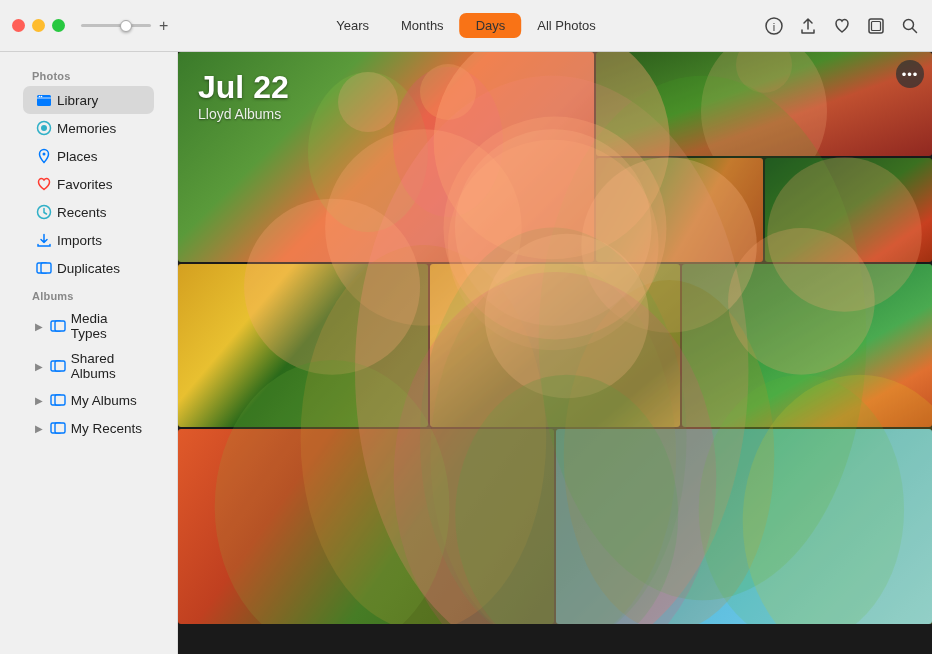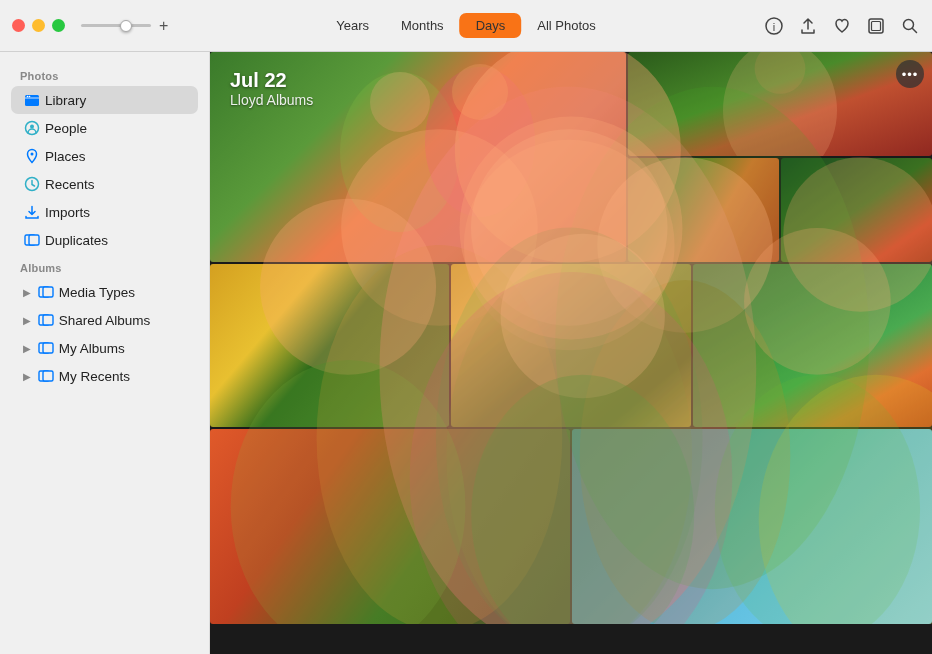--- a/index.html
+++ b/index.html
@@ -109,23 +109,23 @@
 
     
     .main-layout {
       display: flex;
       flex: 1;
       overflow: hidden;
     }
 
     
     .sidebar {
-      width: 210px;
+      width: 178px;
       background: #f0f0f0;
-      padding: 10px 4px;
+      padding: 10px 16px;
       overflow-y: auto;
       flex-shrink: 0;
       border-right: 1px solid #ddd;
     }
     .sidebar-section-label {
       font-size: 11px;
       font-weight: 600;
       color: #888;
       padding: 8px 16px 4px 16px;
       letter-spacing: 0.02em;
@@ -173,21 +173,21 @@
       position: relative;
     }
     .day-header {
       position: absolute;
       top: 16px;
       left: 20px;
       z-index: 10;
       pointer-events: none;
     }
     .day-date {
-      font-size: 20px;
+      font-size: 32px;
       font-weight: 700;
       color: white;
       text-shadow: 0 1px 3px rgba(0,0,0,0.5);
       line-height: 1.2;
     }
     .day-location {
       font-size: 14px;
       font-weight: 500;
       color: rgba(255,255,255,0.9);
       text-shadow: 0 1px 2px rgba(0,0,0,0.5);
@@ -352,42 +352,49 @@
         <svg width="16" height="16" viewBox="0 0 16 16" fill="none">
           <rect x="1" y="3" width="14" height="11" rx="1.5" fill="#007aff"></rect>
           <path d="M1 6h14" stroke="white" stroke-width="0.8"></path>
           <circle cx="3.5" cy="4.5" r="0.8" fill="white"></circle>
           <circle cx="5.5" cy="4.5" r="0.8" fill="white"></circle>
         </svg>
       </span>
       <span>Library</span>
     </div>
 
-
     <div class="sidebar-item">
       <span class="sidebar-item-icon teal">
         <svg width="16" height="16" viewBox="0 0 16 16" fill="none">
           <circle cx="8" cy="8" r="6.5" stroke="#30b0c7" stroke-width="1.5"></circle>
-          <circle cx="8" cy="6.5" r="2" fill="#30b0c7"></circle>
-          <path d="M4 13c0-2.2 1.8-4 4-4s4 1.8 4 4" stroke="#30b0c7" stroke-width="1.5" stroke-linecap="round"></path>
-        </svg>
-      </span>
-      <span>People</span>
-    </div>
+          <circle cx="8" cy="8" r="3" fill="#30b0c7"></circle>
+        </svg>
+      </span>
+      <span>Memories</span>
+    </div>
+
 
     <div class="sidebar-item">
       <span class="sidebar-item-icon blue">
         <svg width="16" height="16" viewBox="0 0 16 16" fill="none">
           <path d="M8 1.5C5.5 1.5 3.5 3.5 3.5 6c0 3.5 4.5 8.5 4.5 8.5S12.5 9.5 12.5 6C12.5 3.5 10.5 1.5 8 1.5z" stroke="#007aff" stroke-width="1.5"></path>
           <circle cx="8" cy="6" r="1.5" fill="#007aff"></circle>
         </svg>
       </span>
       <span>Places</span>
     </div>
 
+    <div class="sidebar-item">
+      <span class="sidebar-item-icon red">
+        <svg width="16" height="16" viewBox="0 0 16 16" fill="none">
+          <path d="M8 13.5s-5.5-4-5.5-7.5C2.5 4 4 2.5 5.5 2.5c.9 0 1.8.6 2.5 1.5.7-.9 1.6-1.5 2.5-1.5C12 2.5 13.5 4 13.5 6 13.5 9.5 8 13.5 8 13.5z" stroke="#ff3b30" stroke-width="1.5"></path>
+        </svg>
+      </span>
+      <span>Favorites</span>
+    </div>
 
     <div class="sidebar-item">
       <span class="sidebar-item-icon teal">
         <svg width="16" height="16" viewBox="0 0 16 16" fill="none">
           <circle cx="8" cy="8" r="6.5" stroke="#30b0c7" stroke-width="1.5"></circle>
           <path d="M8 4.5V8.5L10.5 10" stroke="#30b0c7" stroke-width="1.5" stroke-linecap="round"></path>
         </svg>
       </span>
       <span>Recents</span>
     </div>

